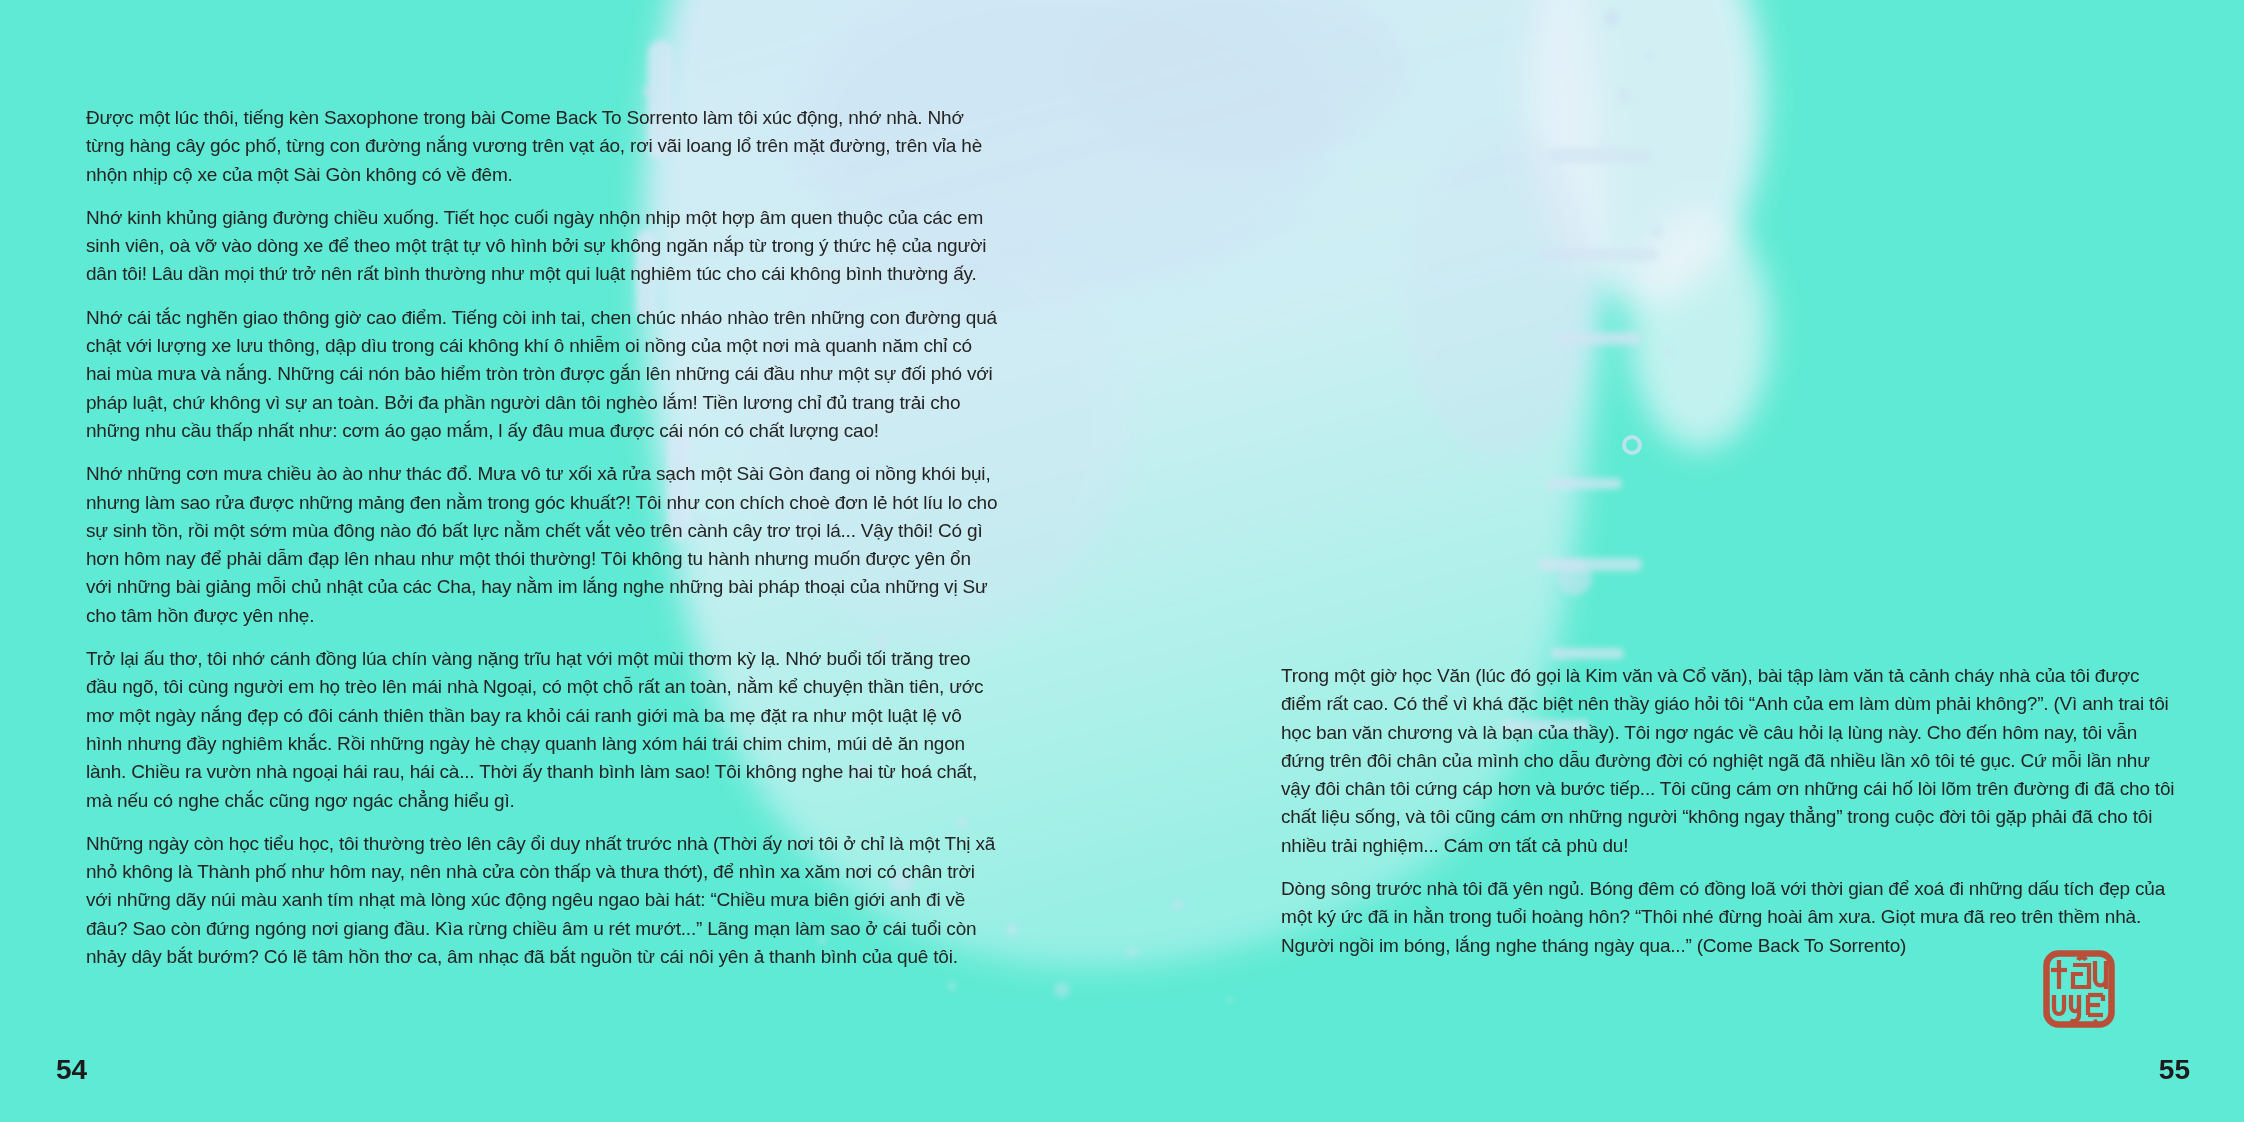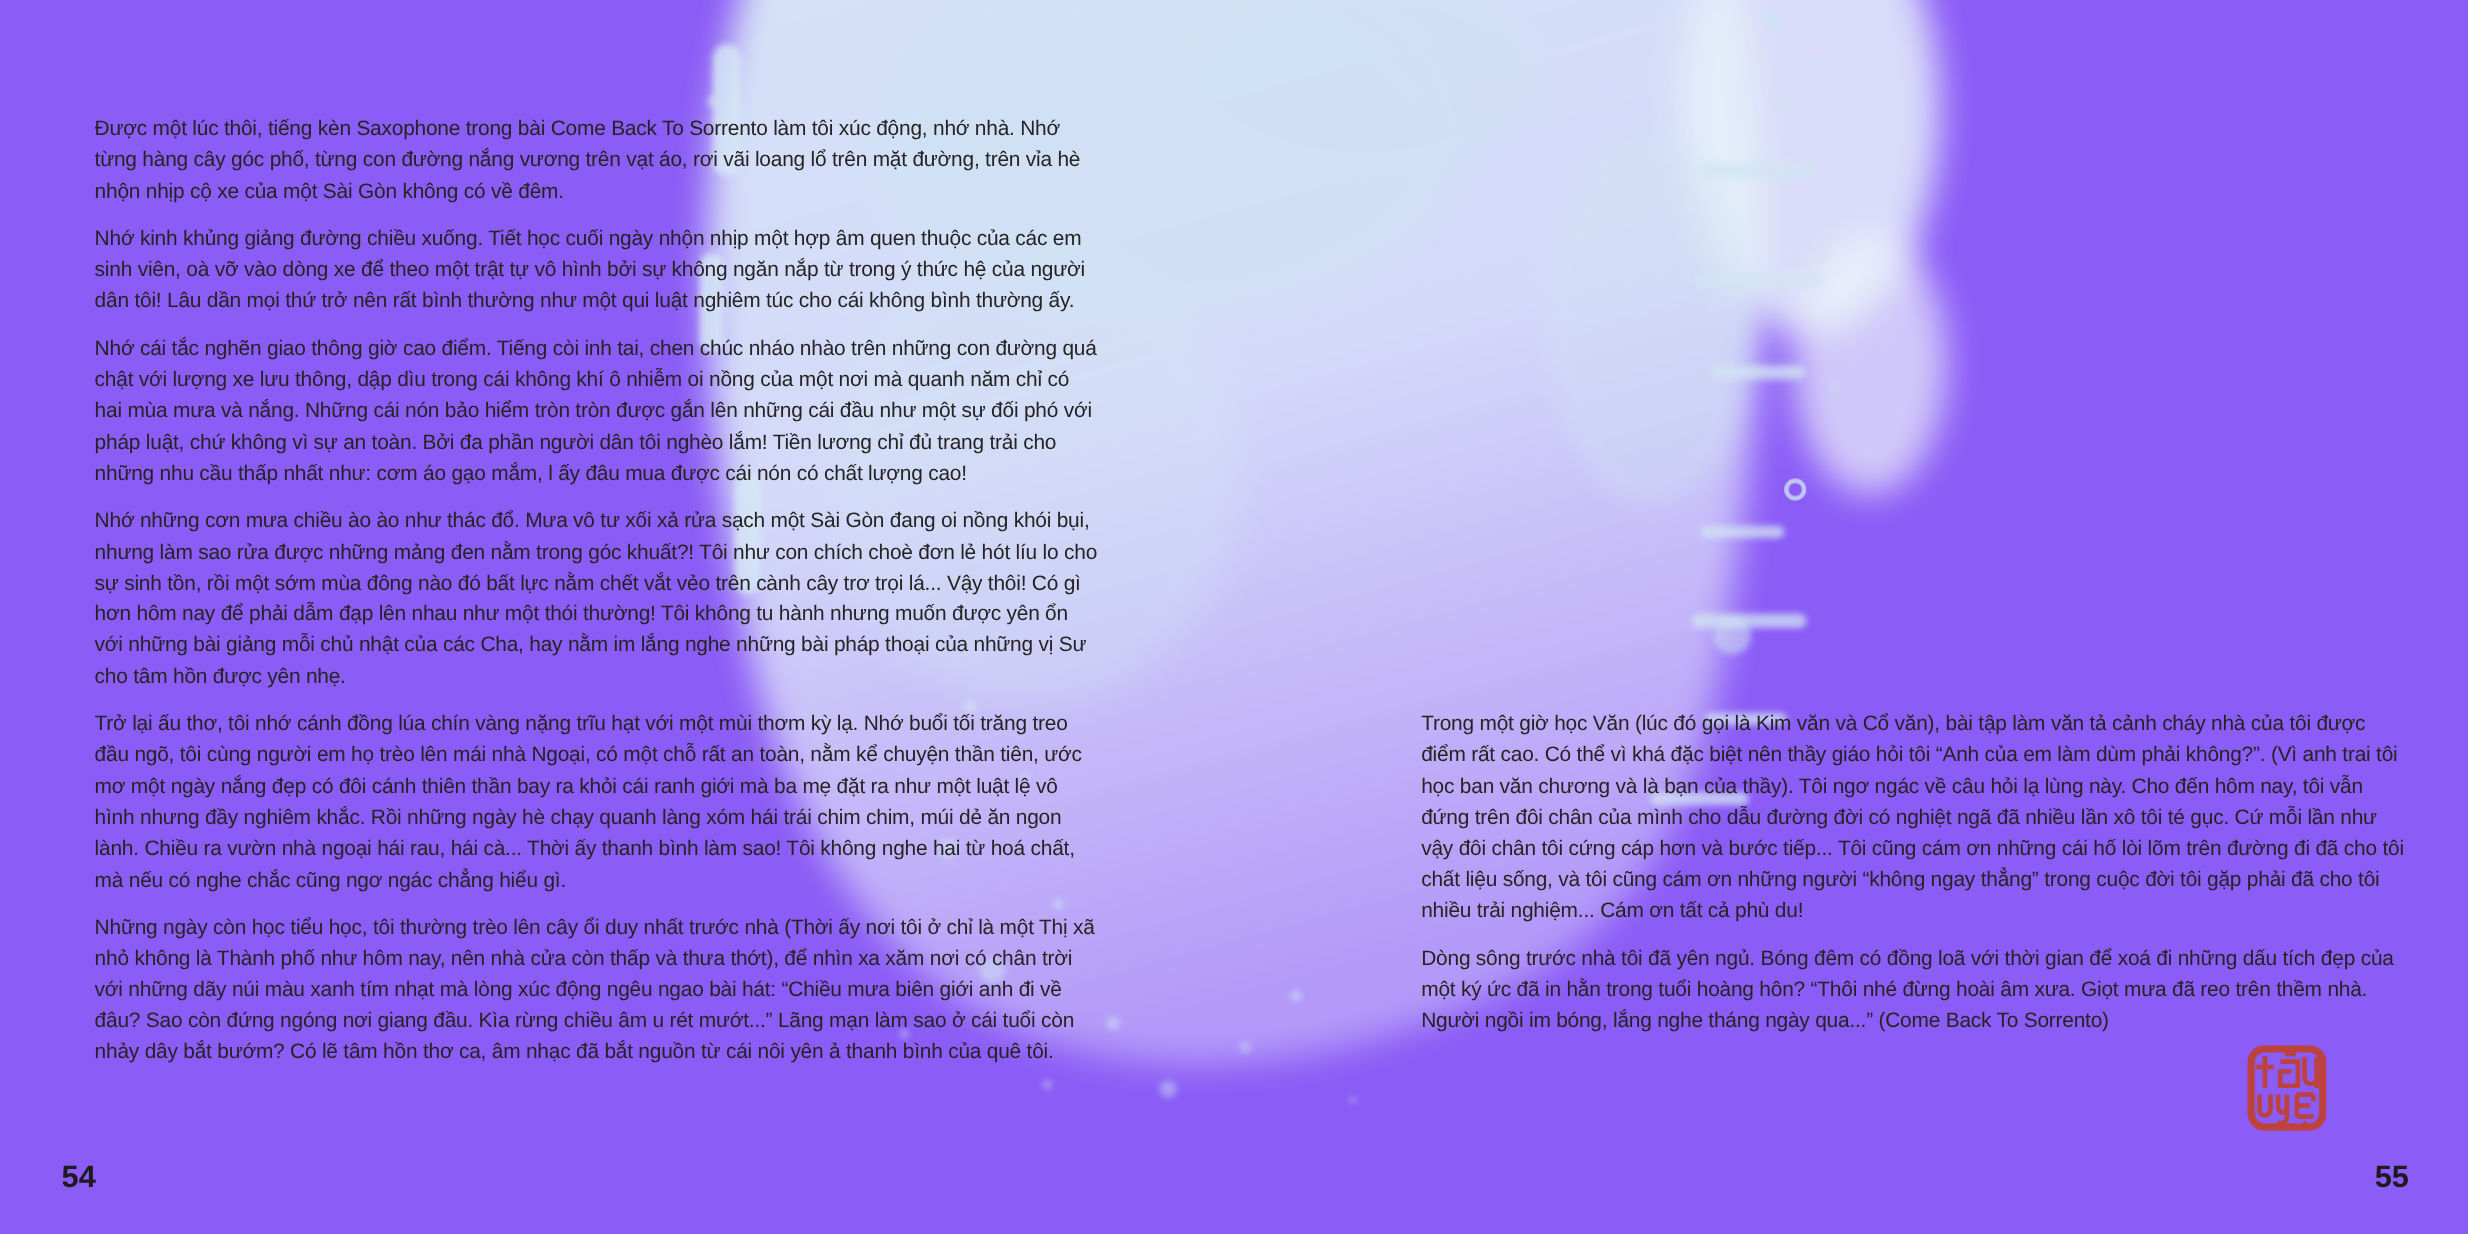--- a/index.html
+++ b/index.html
@@ -1,34 +1,34 @@
 <!DOCTYPE html>
 <html lang="vi"><head>
 <meta charset="utf-8">
 <style>
   html,body{margin:0;padding:0;background:#ffffff;}
   .spread{
     position:relative;
     width:2244px;height:1122px;
-    background:#8b5cf6;
+    background:#5eead4;
     overflow:hidden;
     font-family:"Liberation Sans","DejaVu Sans",sans-serif;
     color:#262323;
   }
   .wash{position:absolute;left:0;top:0;width:2244px;height:1122px;pointer-events:none;}
   .text-col{
     position:absolute;
     font-size:19px;
     line-height:28.3px;
     letter-spacing:-0.2px;
     color:#262323;
   }
   .text-col p{margin:0 0 15px 0;}
   .col-left{left:86px;top:104px;width:912px;}
-  .col-right{left:1281px;top:645px;width:897px;margin-left:11px;}
+  .col-right{left:1281px;top:662px;width:897px;}
   .signoff{margin-top:14px;}
   .page-number{
     position:absolute;top:1054px;
     font-size:28px;font-weight:bold;color:#1d1b1b;
     letter-spacing:0;
   }
   .pn-left{left:56px;}
   .pn-right{right:54px;}
   .seal{position:absolute;left:2042px;top:949px;width:74px;height:80px;}
 </style>

